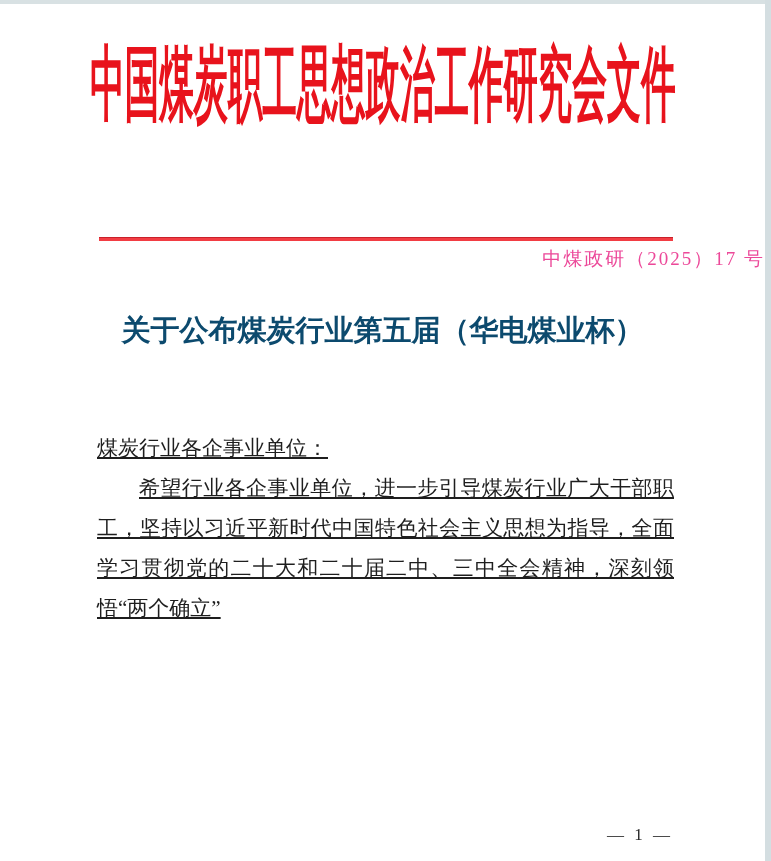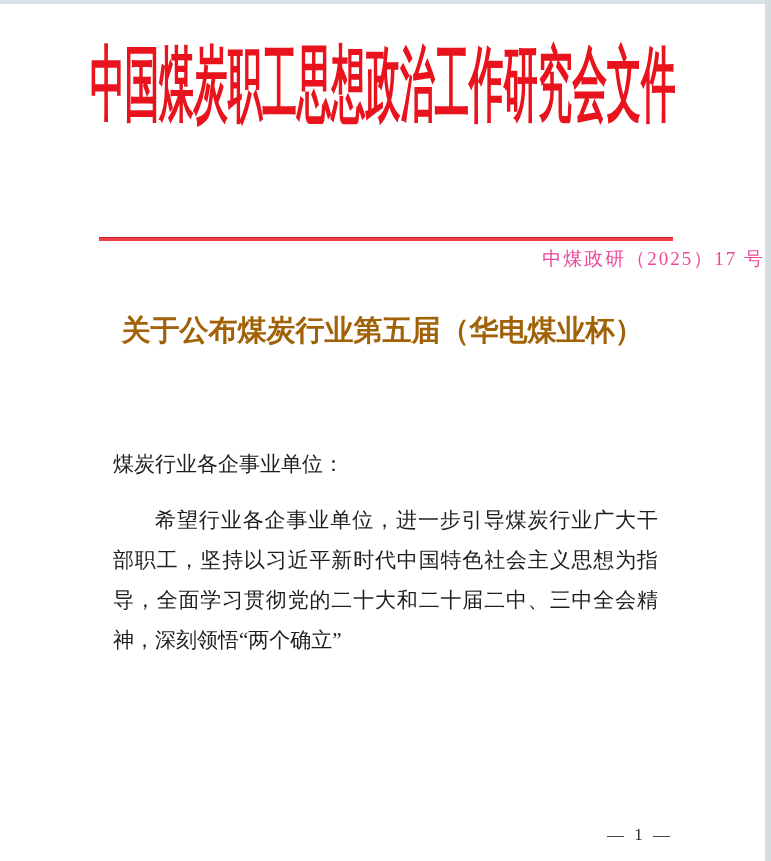--- a/index.html
+++ b/index.html
@@ -47,30 +47,30 @@
     position: absolute; top: 237px; left: 99px;
     width: 574px; height: 4px;
     background: linear-gradient(to bottom, #c9202a 0%, #c9202a 35%, #f23d43 35%, #f23d43 100%);
   }
   .doc-title {
     position: absolute; top: 308px; left: 0; width: 765px;
     text-align: center;
     font-weight: bold;
     font-size: 29px;
     line-height: 44px;
-    color: #a16207;
+    color: #0c4a6e;
   }
   .doc-body {
     position: absolute; top: 428px; left: 97px; width: 577px;
     font-size: 21px;
     line-height: 40px;
     color: #1e1e1e;
     text-align: justify;
   }
-  .doc-body p { margin: 16px; }
+  .doc-body p { margin: 0; text-decoration: underline; }
   .doc-body p.para { text-indent: 2em; }
   .page-number {
     position: absolute; top: 825px; left: 0; width: 673px;
     text-align: right;
     font-size: 17px;
     letter-spacing: 3px;
     color: #2a2a2a;
   }
 </style>
 </head>

